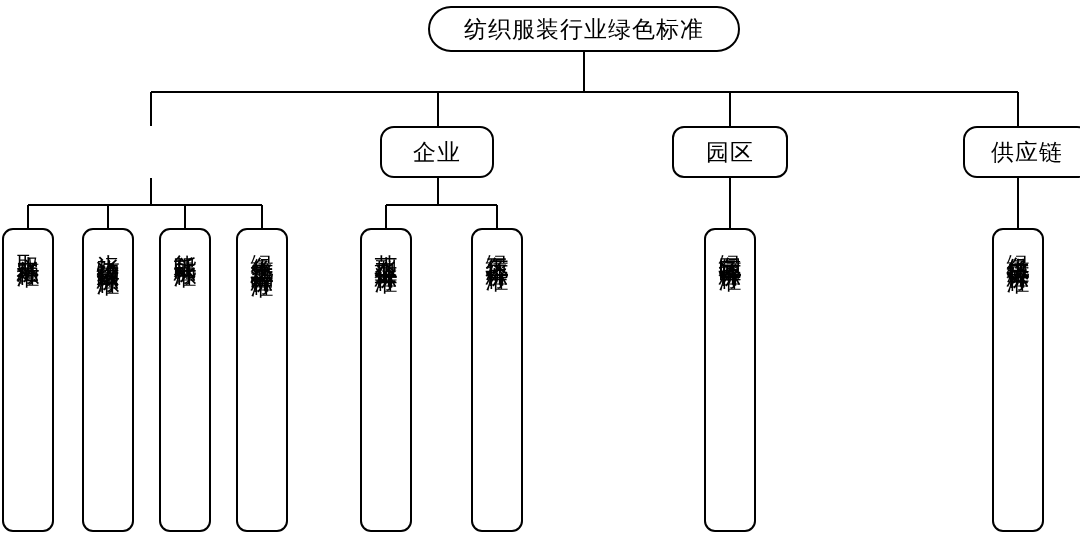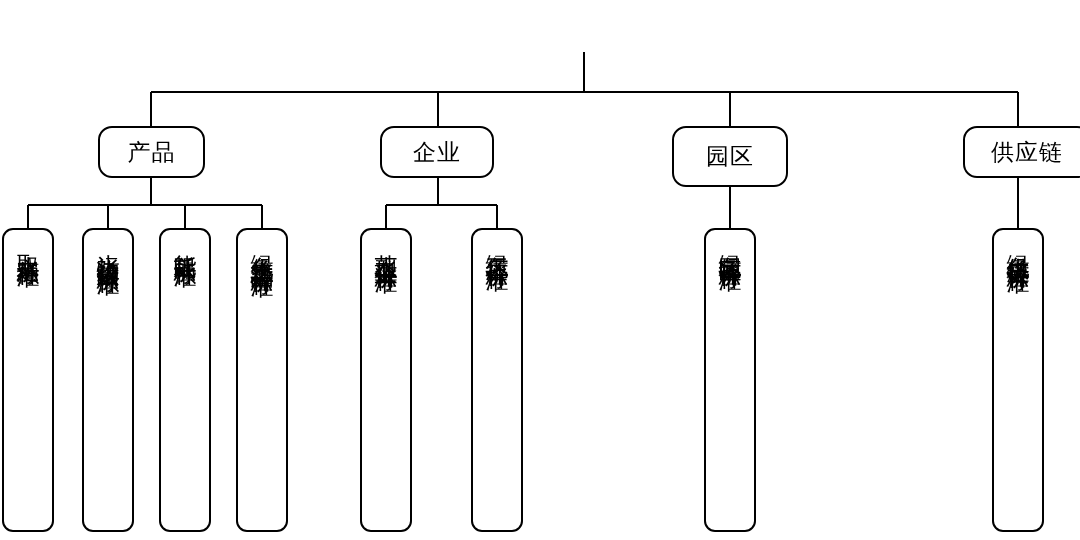--- a/index.html
+++ b/index.html
@@ -86,28 +86,28 @@
       <path d="M 386 205 L 497 205"></path>
       <path d="M 386 205 L 386 228"></path>
       <path d="M 497 205 L 497 228"></path>
 
       <path d="M 730 178 L 730 228"></path>
 
       <path d="M 1018 178 L 1018 228"></path>
     </g>
   </svg>
 
+  <div class="node node-root" style="left:428px; top:6px; width:312px; height:46px;">
+    <span>纺织服装行业绿色标准</span>
+  </div>
 
-  <div class="node node-cat" style="left:98px; top:126px; width:107px; height:52px;">
-    <span>产品</span>
-  </div>
   <div class="node node-cat" style="left:380px; top:126px; width:114px; height:52px;">
     <span>企业</span>
   </div>
-  <div class="node node-cat" style="left:672px; top:126px; width:116px; height:61px;">
+  <div class="node node-cat" style="left:672px; top:126px; width:116px; height:52px;border-radius:12px;">
     <span>园区</span>
   </div>
   <div class="node node-cat" style="left:963px; top:126px; width:128px; height:52px;">
     <span>供应链</span>
   </div>
 
   <div class="node node-leaf" style="left:2px; top:228px; width:52px; height:304px;">
     <span class="vtext">取水定额标准</span>
   </div>
   <div class="node node-leaf" style="left:82px; top:228px; width:52px; height:304px;">

